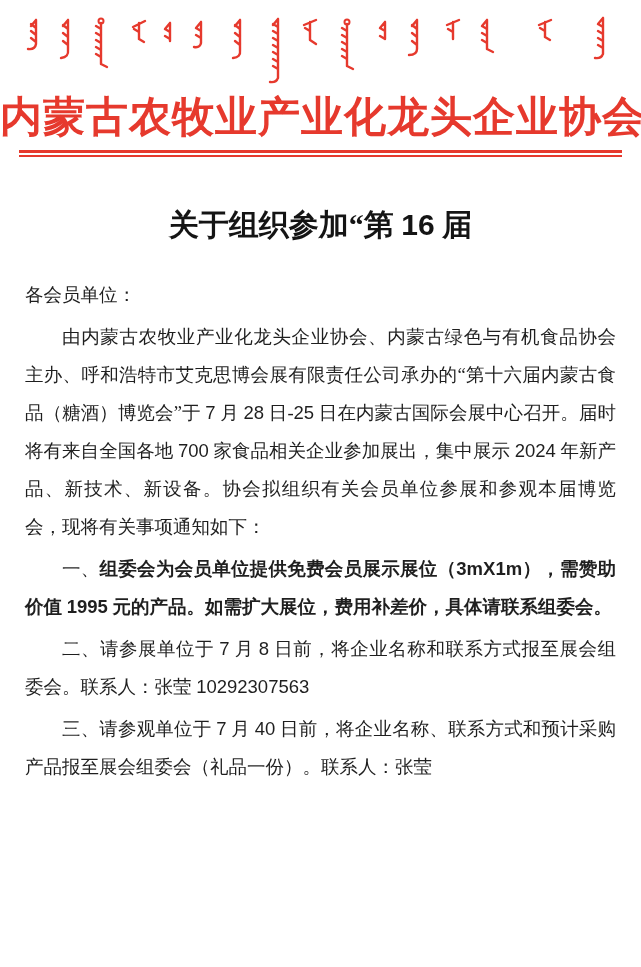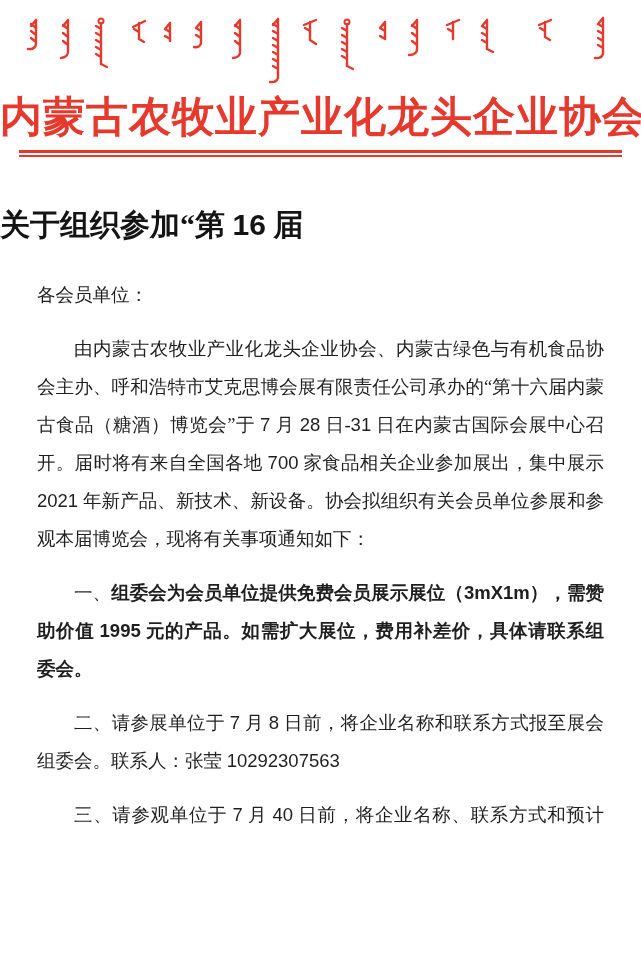--- a/index.html
+++ b/index.html
@@ -26,37 +26,37 @@
   }
   .rule{
     margin:6px 19px 0;
     height:2px;
     border-top:3px solid #e6392d;
     border-bottom:2px solid #e6392d;
   }
   
   .doc-title{
     margin:46px 0 0;
-    text-align:left;
+    text-align:center;
     font-size:30px;
     line-height:43px;
     font-weight:bold;
     color:#141414;
   }
   .doc-title .tl{display:block;}
   
   main{
     display:block;
     margin:30px 21px 0;
     font-size:18.5px;
     line-height:38px;
     text-align:justify;
     color:#1f1f1f;
   }
-  main p{margin:16px;text-indent:2em;}
+  main p{margin:4px;text-indent:2em;}
   main p.no-indent{text-indent:0;}
   main strong{font-weight:bold;}
   .lat{font-family:"Liberation Sans","DejaVu Sans",sans-serif;}
 </style>
 </head>
 <body>
 
 <div class="page">
 
   <header>
@@ -84,19 +84,19 @@
     <div class="org-title">内蒙古农牧业产业化龙头企业协会</div>
     <div class="rule"></div>
   </header>
 
   <h1 class="doc-title">
     <span class="tl">关于组织参加“第 <span class="lat">16</span> 届</span>
   </h1>
 
   <main>
     <p class="no-indent">各会员单位：</p>
-    <p>由内蒙古农牧业产业化龙头企业协会、内蒙古绿色与有机食品协会主办、呼和浩特市艾克思博会展有限责任公司承办的“第十六届内蒙古食品（糖酒）博览会”于 <span class="lat">7</span> 月 <span class="lat">28</span> 日-<span class="lat">31</span> 日在内蒙古国际会展中心召开。届时将有来自全国各地 <span class="lat">700</span> 家食品相关企业参加展出，集中展示 <span class="lat">2021</span> 年新产品、新技术、新设备。协会拟组织有关会员单位参展和参观本届博览会，现将有关事项通知如下：</p>
+    <p>由内蒙古农牧业产业化龙头企业协会、内蒙古绿色与有机食品协会主办、呼和浩特市艾克思博会展有限责任公司承办的“第十六届内蒙古食品（糖酒）博览会”于 <span class="lat">7</span> 月 <span class="lat">28</span> 日-<span class="lat">25</span> 日在内蒙古国际会展中心召开。届时将有来自全国各地 <span class="lat">700</span> 家食品相关企业参加展出，集中展示 <span class="lat">2024</span> 年新产品、新技术、新设备。协会拟组织有关会员单位参展和参观本届博览会，现将有关事项通知如下：</p>
     <p><span>一、</span><strong>组委会为会员单位提供免费会员展示展位（<span class="lat">3mX1m</span>），需赞助价值 <span class="lat">1995</span> 元的产品。如需扩大展位，费用补差价，具体请联系组委会。</strong></p>
     <p>二、请参展单位于 <span class="lat">7</span> 月 <span class="lat">8</span> 日前，将企业名称和联系方式报至展会组委会。联系人：张莹 <span class="lat">10292307563</span></p>
     <p>三、请参观单位于 <span class="lat">7</span> 月 <span class="lat">40</span> 日前，将企业名称、联系方式和预计采购产品报至展会组委会（礼品一份）。联系人：张莹 </p>
   </main>
 
 </div>
 
 </body></html>

